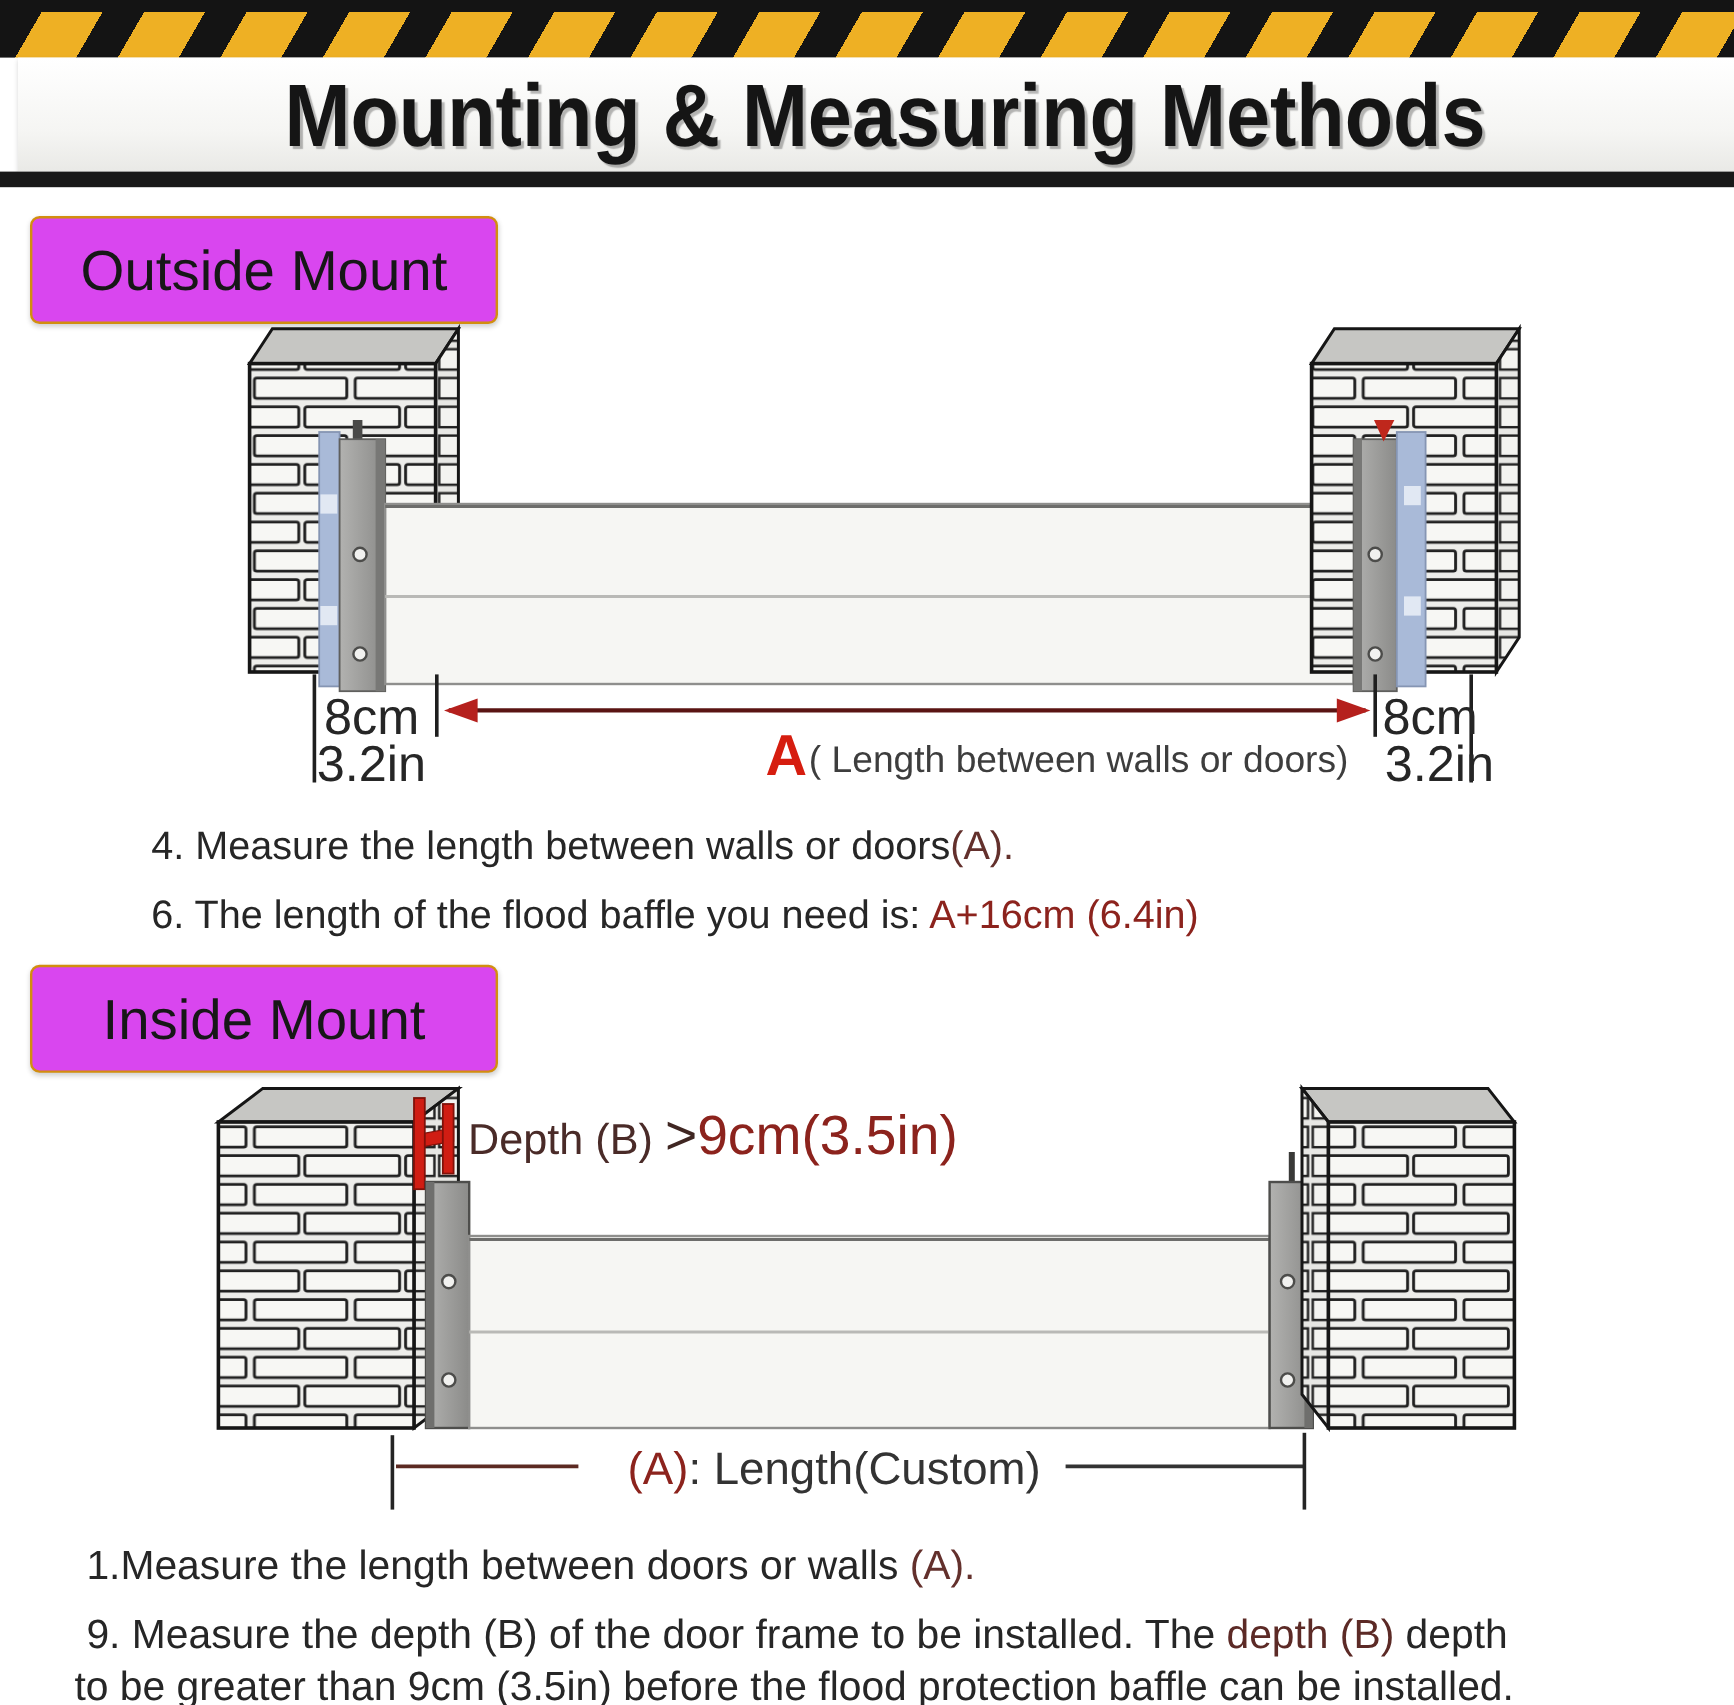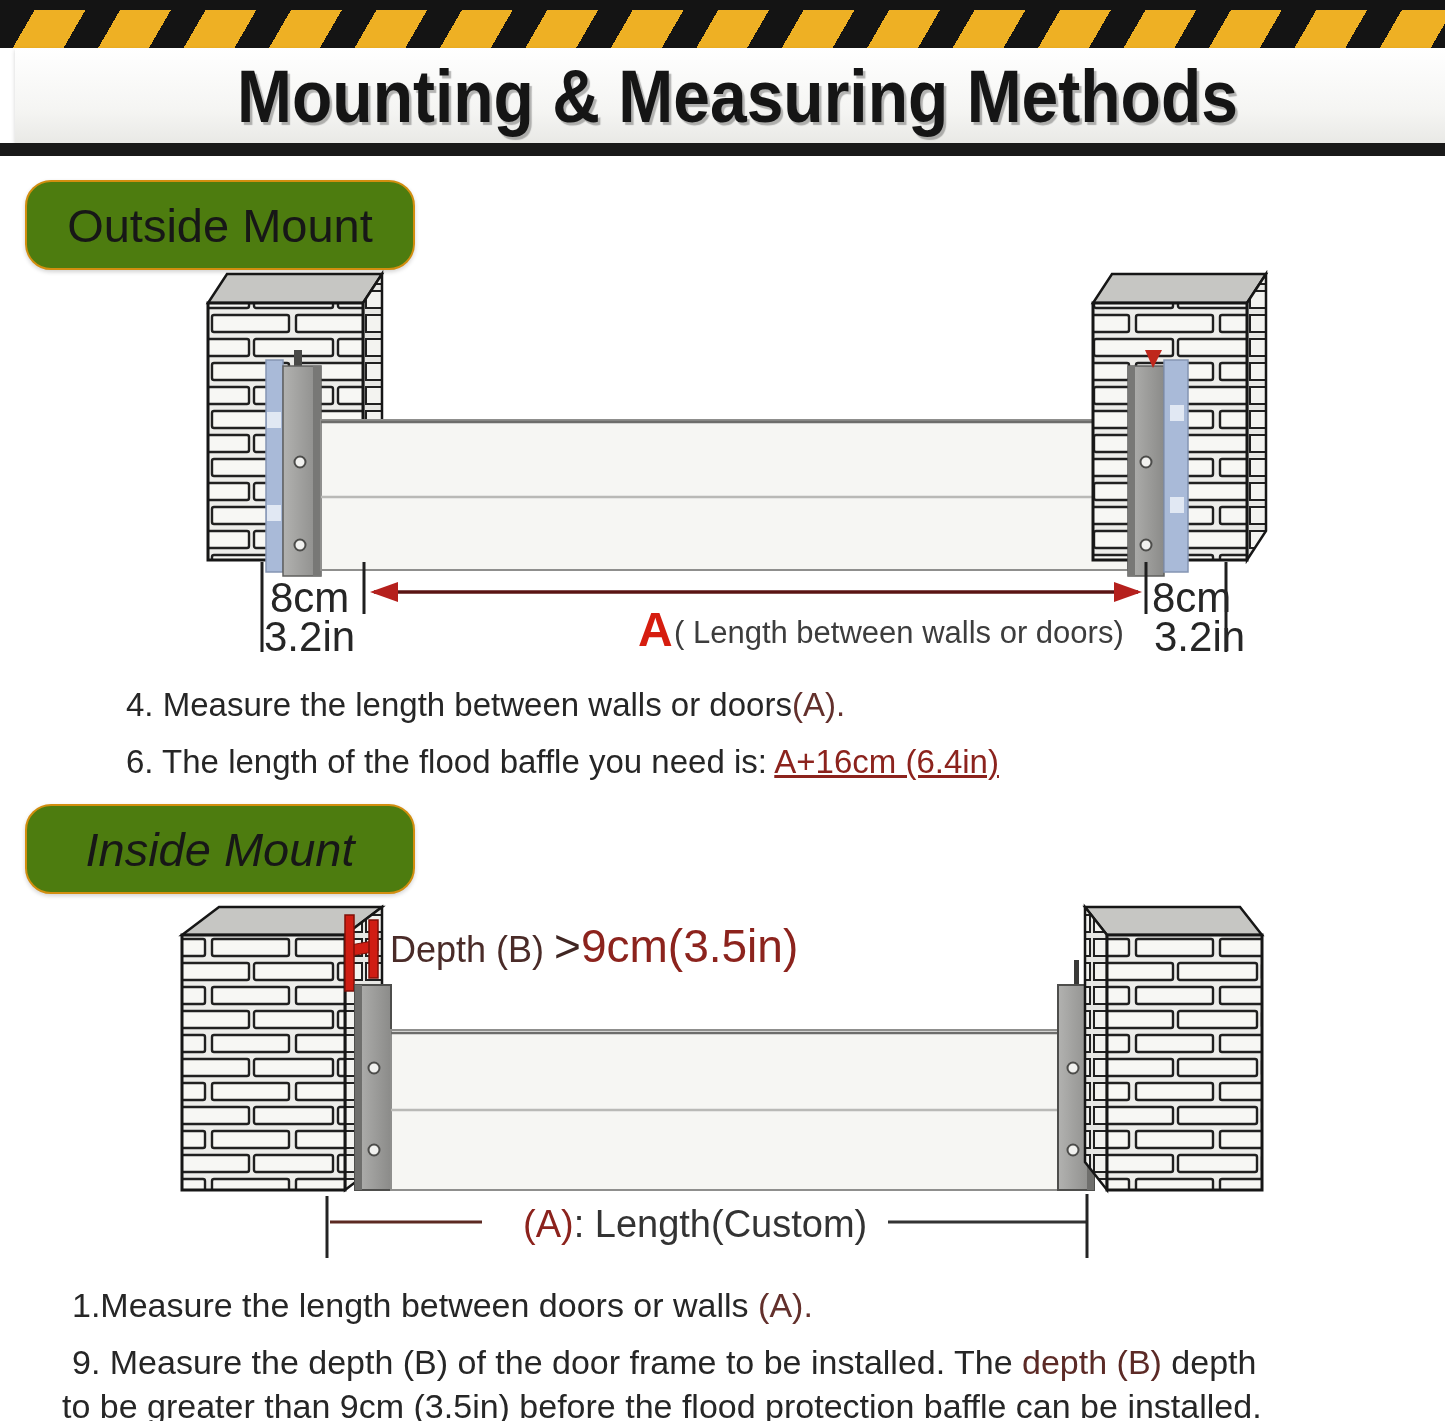--- a/index.html
+++ b/index.html
@@ -15,41 +15,41 @@
   .title-band    { position:absolute; left:15px; top:48px; width:1445px; height:95px;
                    background:linear-gradient(180deg,#ffffff 0%,#f5f5f3 65%,#e9e9e6 100%);
                    box-shadow:0 2px 4px rgba(0,0,0,.18);
                    display:flex; align-items:center; justify-content:center; }
   .title         { font-size:66px; font-weight:bold; color:#151515; transform:scaleY(1.12);
                    text-shadow:2.5px 2.5px 1px rgba(0,0,0,.28); white-space:nowrap; }
   .banner-bottom { position:absolute; left:0; top:143px; width:1445px; height:13px; background:#191919; }
 
   
   .pill { position:absolute; left:25px; width:386px; height:86px;
-          background:#4d7c0f; border:2px solid #d28e0f; border-radius:26px;
+          background:#d946ef; border:2px solid #d28e0f; border-radius:8px;
           display:flex; align-items:center; justify-content:center;
           font-size:47px; color:#171717; box-shadow:0 2px 4px rgba(0,0,0,.18); }
   .pill-outside { top:180px; }
-  .pill-inside  { top:804px;font-style:italic; }
+  .pill-inside  { top:804px; }
 
   
   svg.diagram { position:absolute; left:0; width:1445px; }
   #svg-outside { top:268px; height:400px; }
   #svg-inside  { top:893px; height:372px; }
   svg text { font-family:"Liberation Sans", sans-serif; }
 
   
   .steps { position:absolute; color:#262626; white-space:nowrap; }
   .steps-outside { left:126px; top:686px; font-size:33px; }
   .steps-outside .line { margin-bottom:19px; }
   .steps-inside  { left:62px; top:1286px; font-size:34px; white-space:normal; width:1378px; }
   .steps-inside .line1 { margin-left:10px; margin-bottom:18px; }
   .steps-inside .line2 { margin-left:10px; margin-bottom:5px; }
   .acc-dark   { color:#63302c; }
-  .acc-red    { color:#8c231d;text-decoration:underline; }
+  .acc-red    { color:#8c231d; }
   .acc-maroon { color:#5c2a26; }
 </style>
 </head>
 <body>
 
 <div id="stage">
 
   <div class="banner-top"></div>
   <div class="banner-stripes"></div>
   <div class="title-band">

